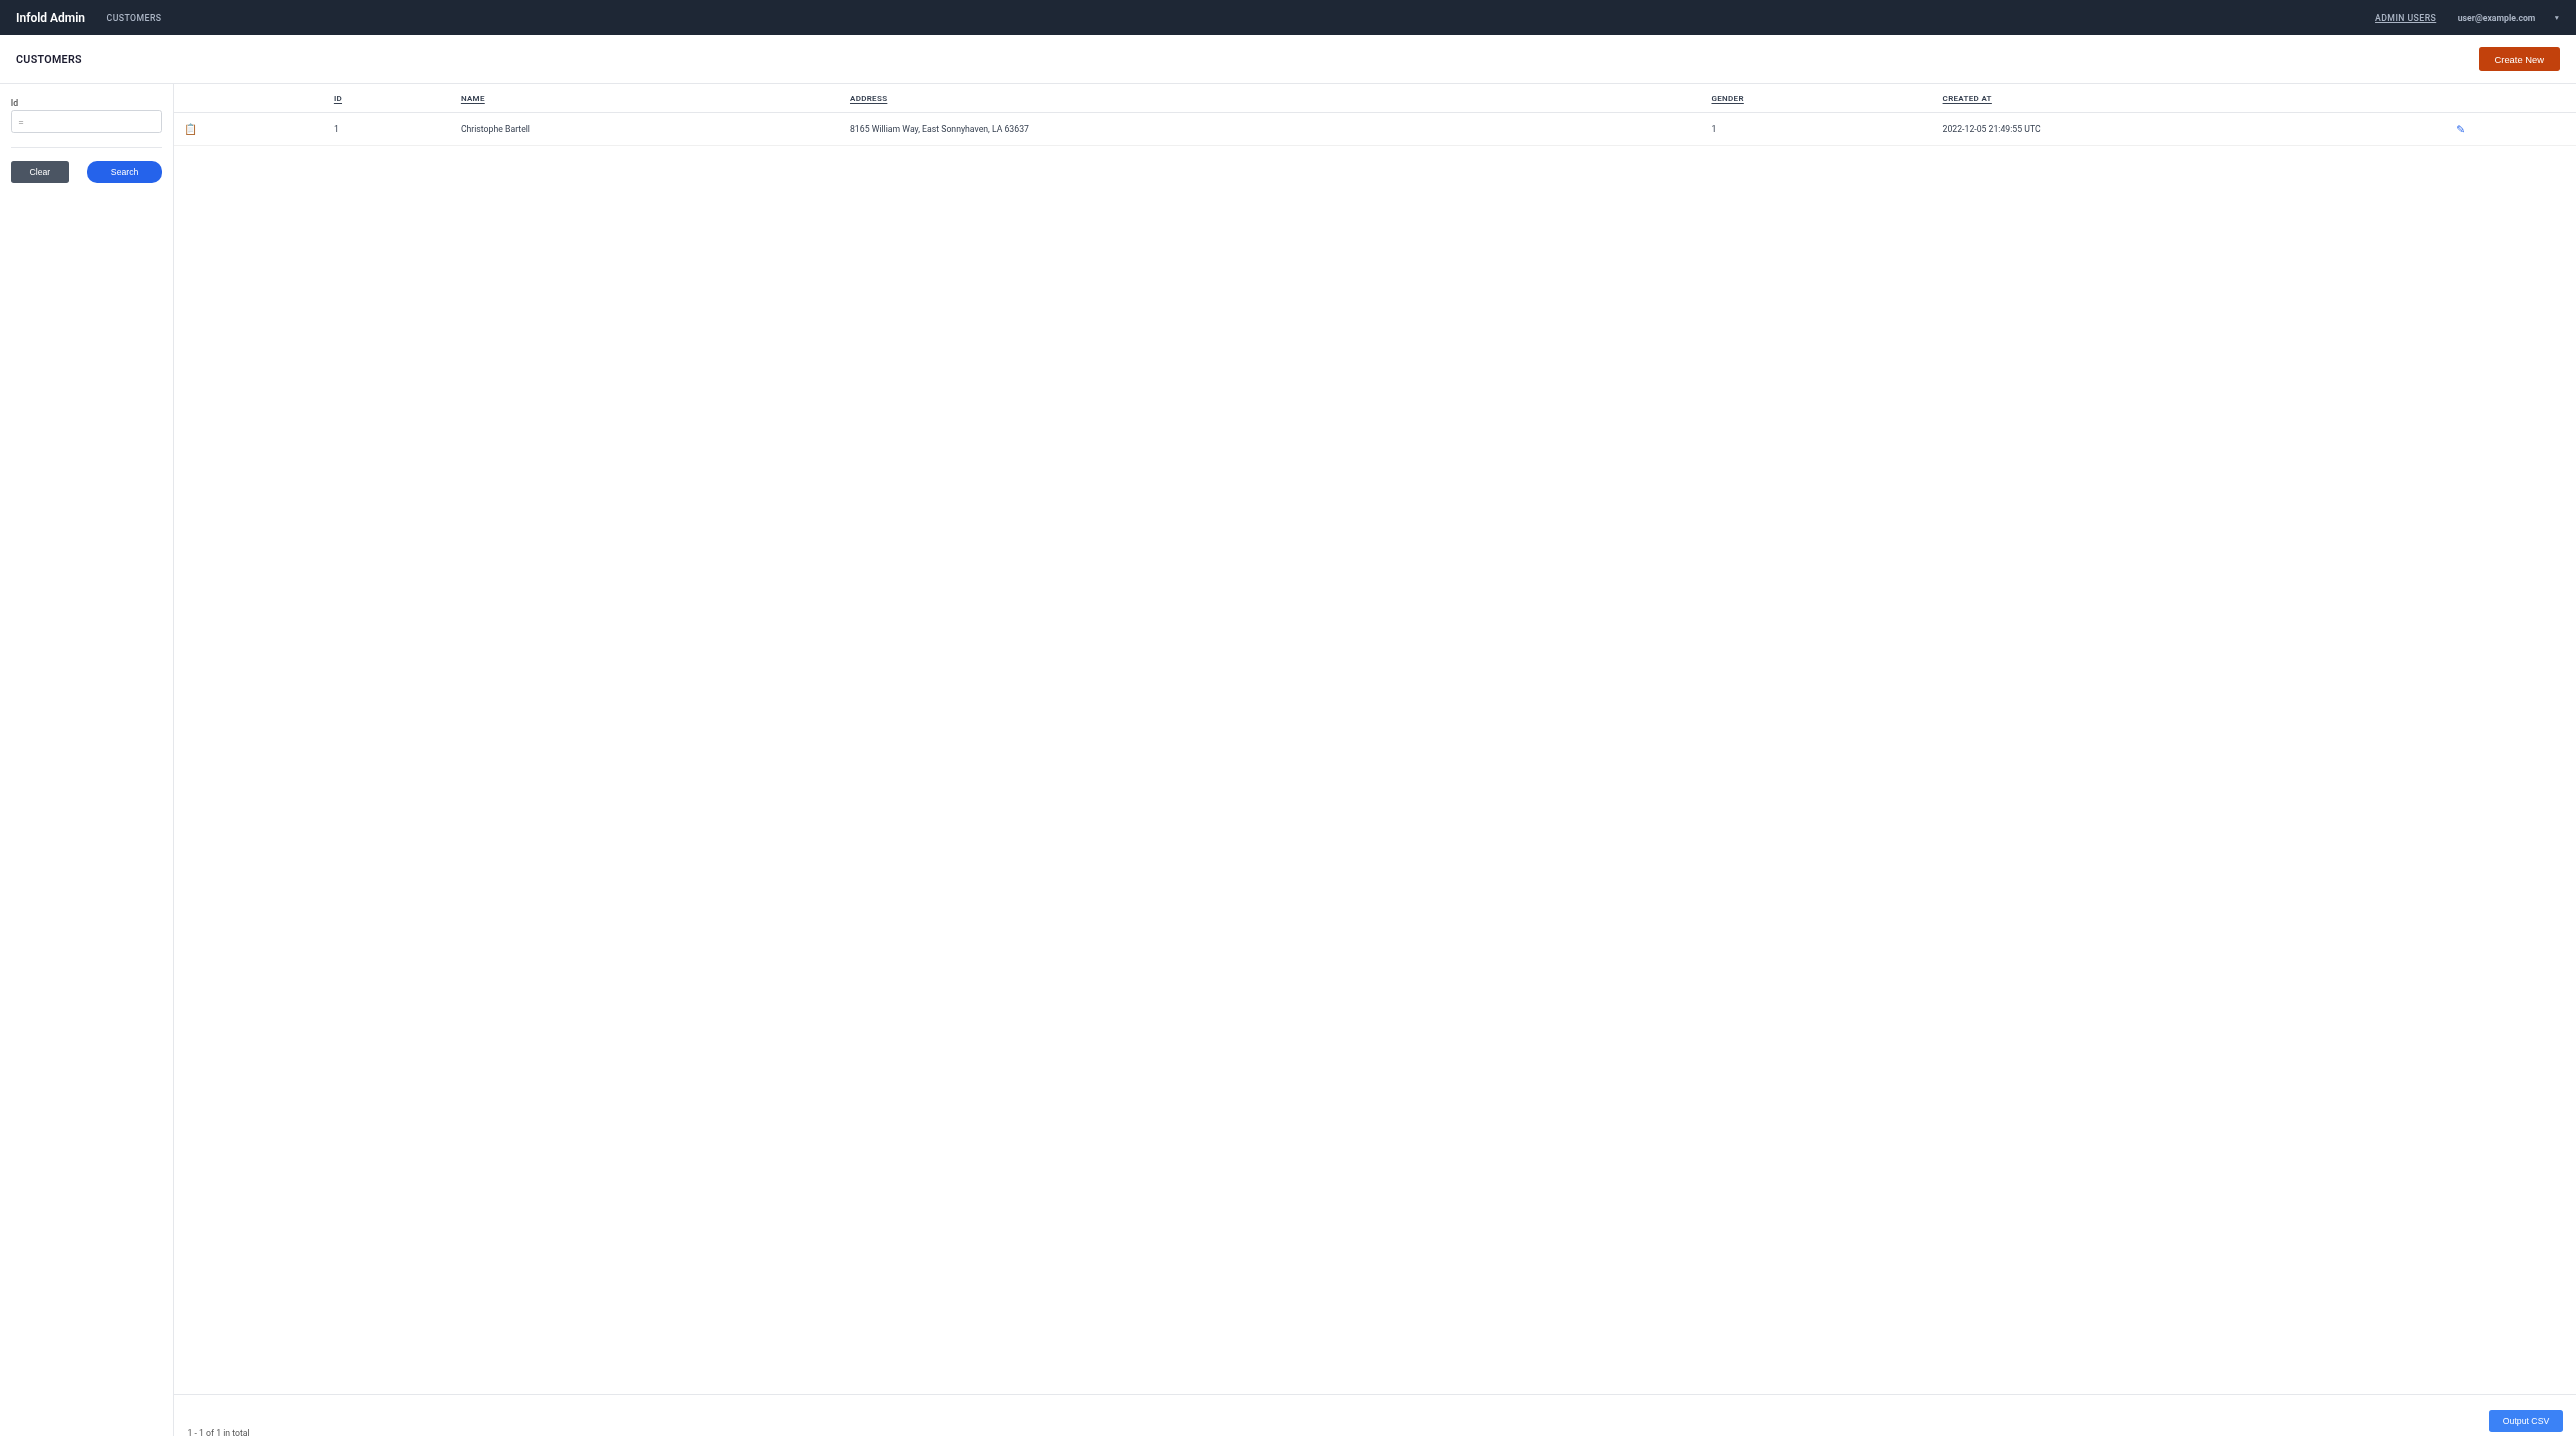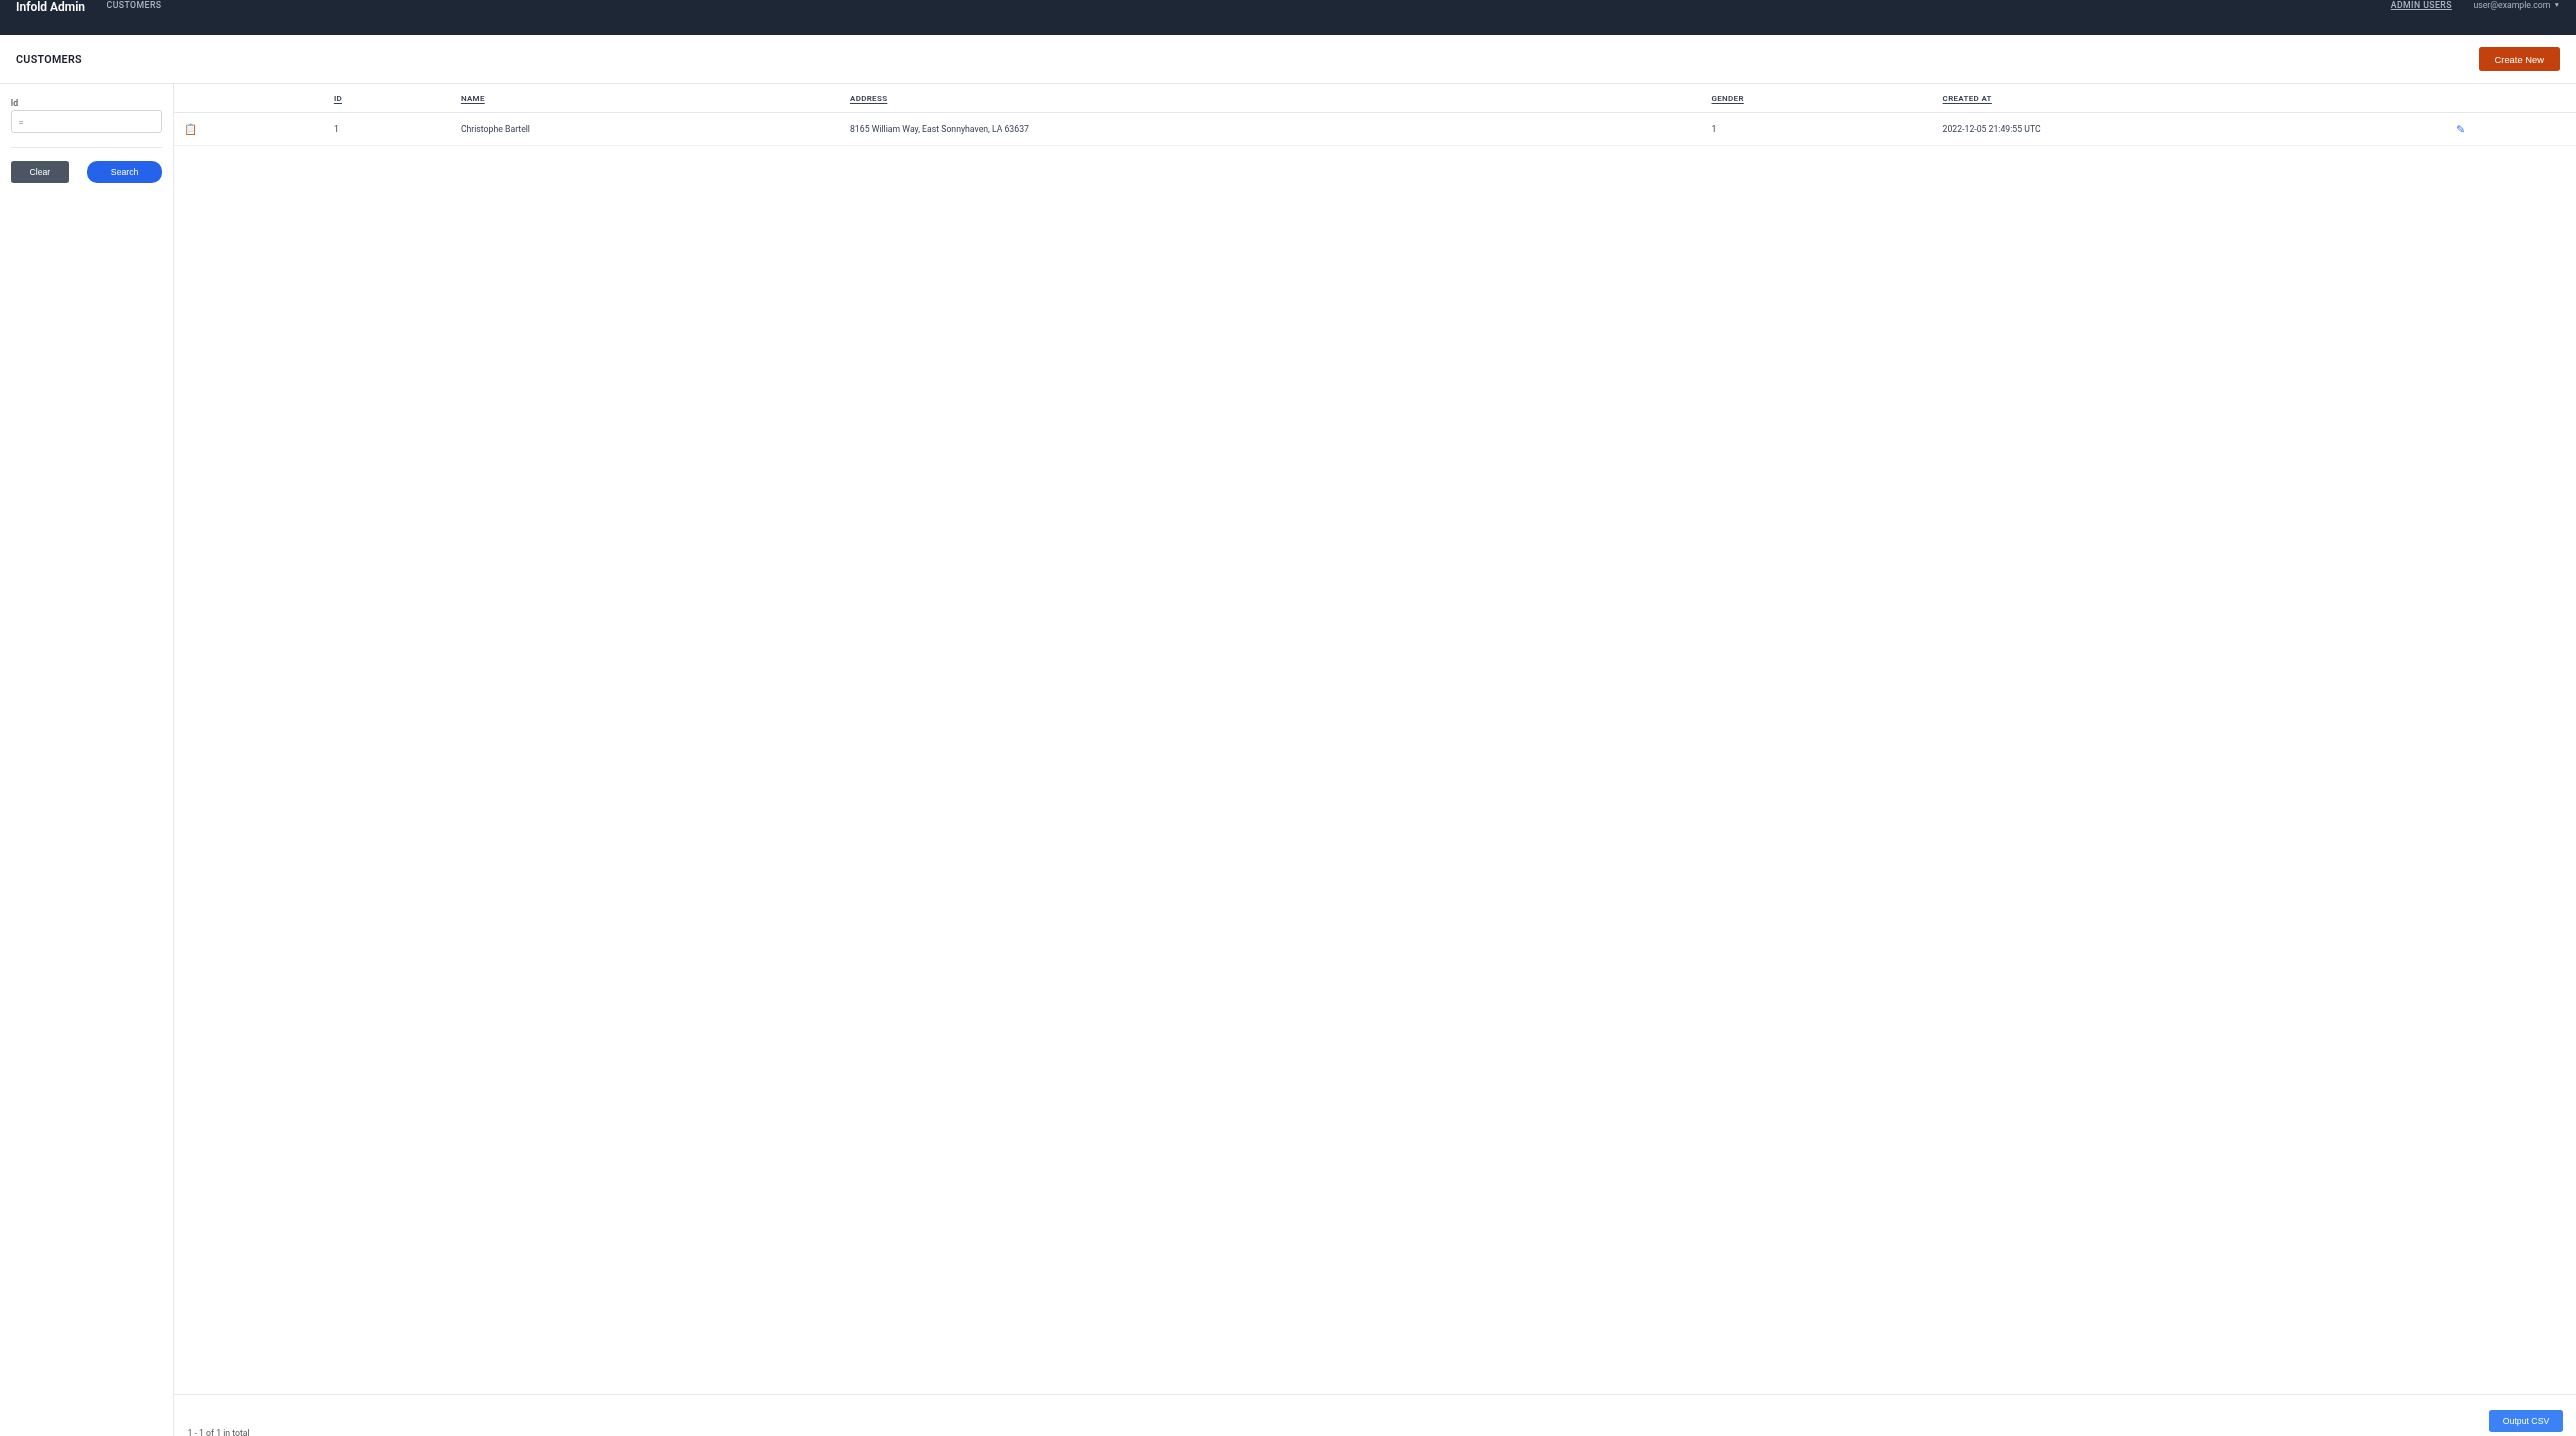--- a/index.html
+++ b/index.html
@@ -13,21 +13,21 @@
       background: #f0f0f0;
       min-height: 100vh;
       font-size: 9.4px;
     }
 
     
     .navbar {
       background: #1e2735;
       color: #fff;
       display: flex;
-      align-items: flex-start;
+      align-items: center;
       padding: 0 16px;
       height: 35px;
     }
 
     .navbar-brand {
       font-size: 12px;
       font-weight: 600;
       color: #fff;
       margin-right: 21.5px;
     }
@@ -53,21 +53,22 @@
       font-weight: 500;
       letter-spacing: 0.05em;
       text-decoration: underline;
     }
 
     .navbar-user {
       color: #aab4c4;
       font-size: 8.7px;
       display: flex;
       align-items: center;
-      gap: 3px;
+      gap: 18px;
+      font-weight: bold;
     }
 
     .navbar-user .chevron {
       font-size: 6.7px;
     }
 
     
     .page-header {
       background: #fff;
       padding: 12px 16px;

